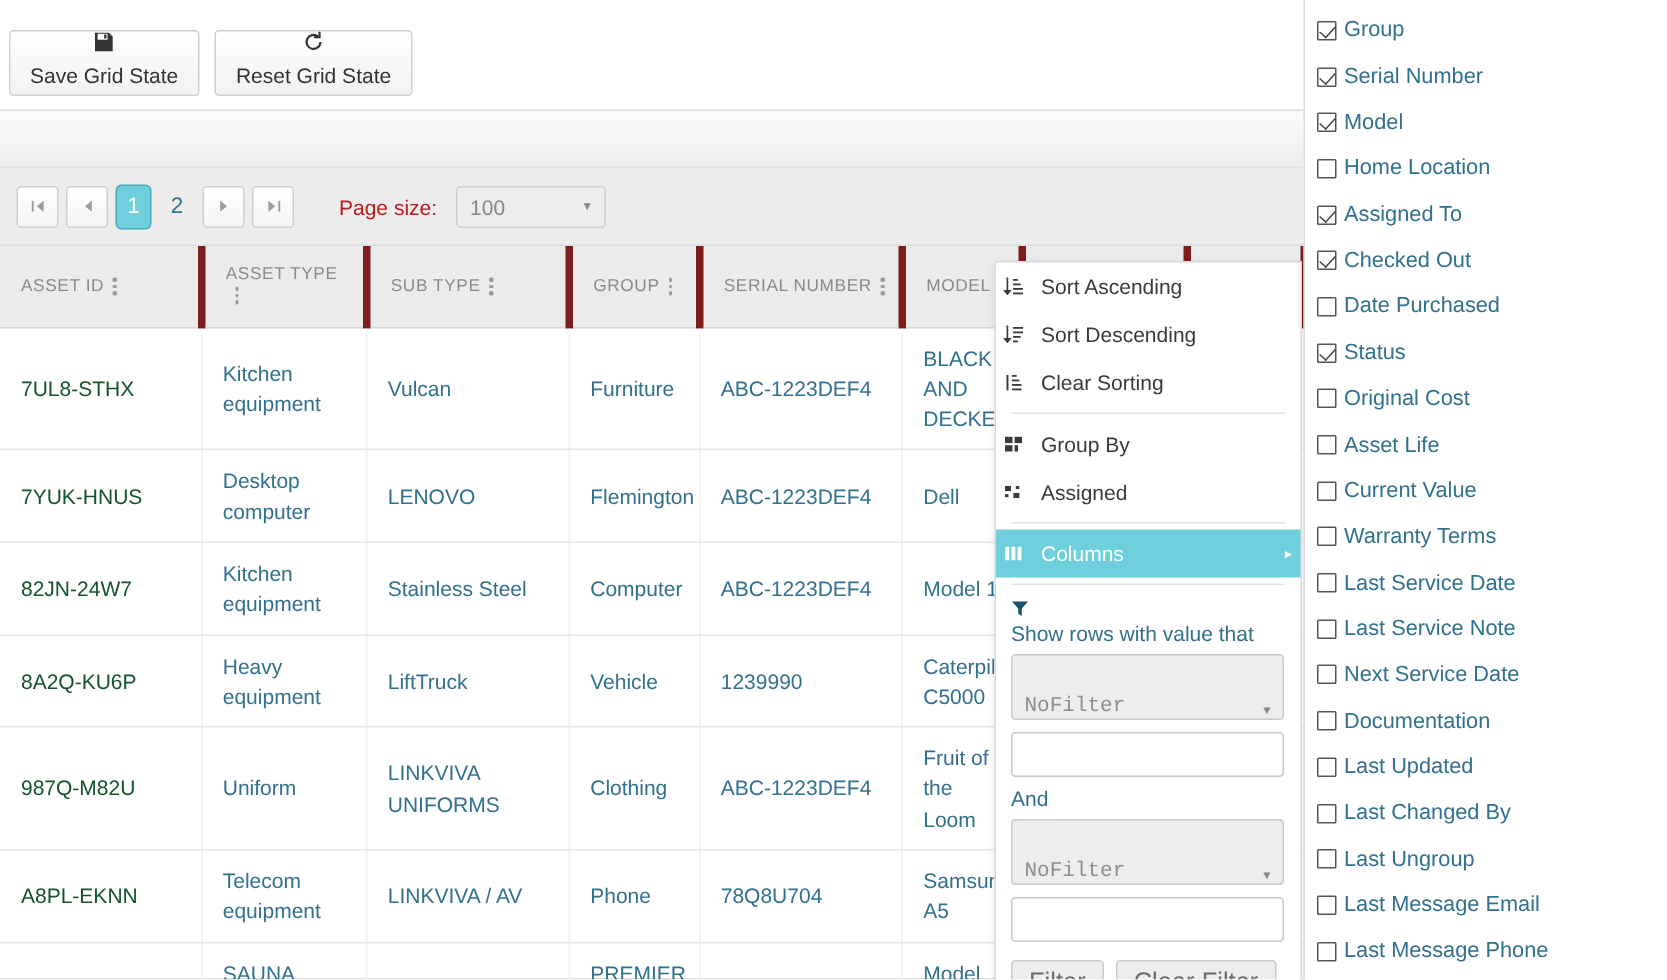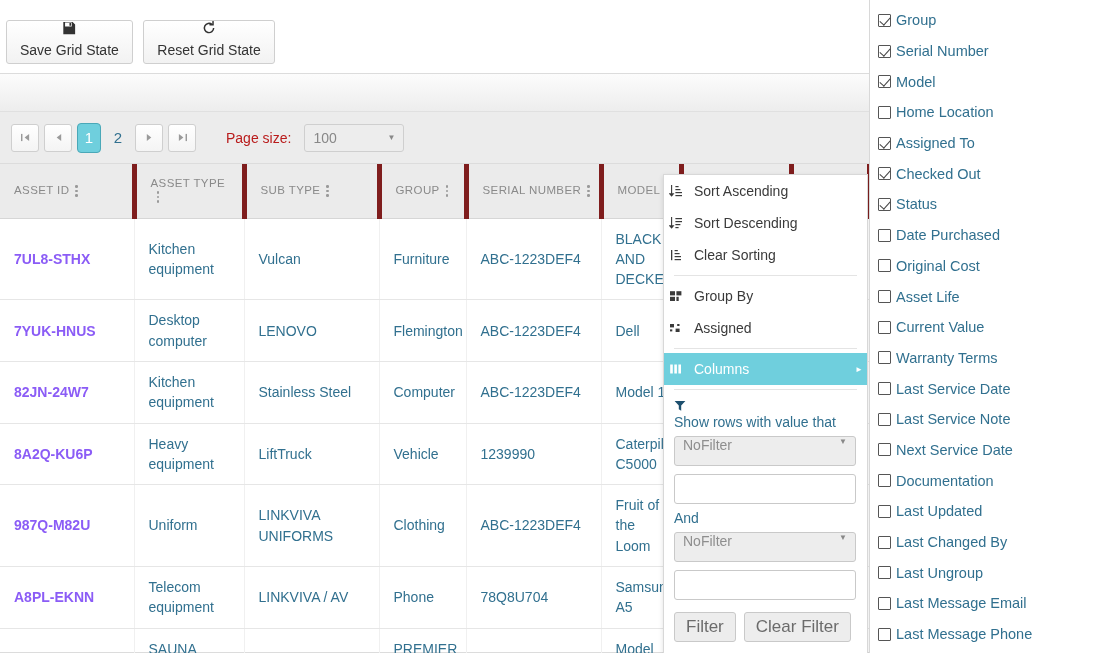--- a/index.html
+++ b/index.html
@@ -116,21 +116,21 @@
   table.grid tbody td {
     border-bottom: 1px solid #e6e6e6;
     border-right: 1px solid #f0f0f0;
     padding: 10px 8px 10px 14px;
     font-size: 14px;
     color: #31708f;
     vertical-align: middle;
     height: 50px;
     line-height: 1.45;
   }
-  table.grid tbody td.assetid { color: #8b5cf6; font-weight: bold; }
+  table.grid tbody td.assetid { color: #14532d; }
 
   
   .ctx-menu {
     position: absolute;
     left: 663px; top: 174px;
     width: 205px;
     background: #ffffff;
     border: 1px solid #d8d8d8;
     box-shadow: 0 2px 5px rgba(0,0,0,0.12);
     z-index: 40;
@@ -144,25 +144,26 @@
   }
   .ctx-item.sel { background: #6fcfdd; color: #ffffff; }
   .ctx-ic { width: 15px; height: 15px; display:flex; align-items:center; justify-content:center; }
   .ctx-arrow { margin-left: auto; font-size: 8px; }
   .ctx-sep { height: 1px; background: #e4e4e4; margin: 4px 10px; }
 
   .filter-box { padding: 6px 10px 10px 10px; }
   .filter-icon { margin-bottom: 2px; line-height: 0; }
   .filter-lbl { font-size: 14px; color: #31708f; margin-bottom: 6px; }
   .fsel {
-    width: 182px; height: 30px;
+    width: 182px; height: 44px;
     background: #ededed; border: 1px solid #c9c9c9; border-radius: 3px;
-    display: flex; align-items: flex-start; justify-content: space-between;
+    display: flex; align-items: flex-end; justify-content: space-between;
     padding: 0 8px; font-size: 14px; color: #8e8e8e; cursor: pointer;
     margin-bottom: 8px;
+    font-family: Liberation Mono, monospace;
   }
   .finput {
     width: 182px; height: 30px;
     background: #ffffff; border: 1px solid #c9c9c9; border-radius: 3px;
     margin-bottom: 6px; padding: 0 6px; font-size: 14px; color: #333;
     outline: none;
   }
   .fbtns { display: flex; gap: 8px; margin-top: 6px; }
   .fbtn {
     height: 30px; padding: 0 11px;
@@ -501,29 +502,29 @@
       </div>
     <div class="col-item">
         <span class="cbx on"></span>
         <span>Assigned To</span>
       </div>
     <div class="col-item">
         <span class="cbx on"></span>
         <span>Checked Out</span>
       </div>
     <div class="col-item">
+        <span class="cbx"></span>
+        <span>Date Purchased</span>
+      </div>
+    <div class="col-item">
         <span class="cbx on"></span>
         <span>Status</span>
       </div>
     <div class="col-item">
         <span class="cbx"></span>
-        <span>Date Purchased</span>
-      </div>
-    <div class="col-item">
-        <span class="cbx"></span>
         <span>Original Cost</span>
       </div>
     <div class="col-item">
         <span class="cbx"></span>
         <span>Asset Life</span>
       </div>
     <div class="col-item">
         <span class="cbx"></span>
         <span>Current Value</span>
       </div>

